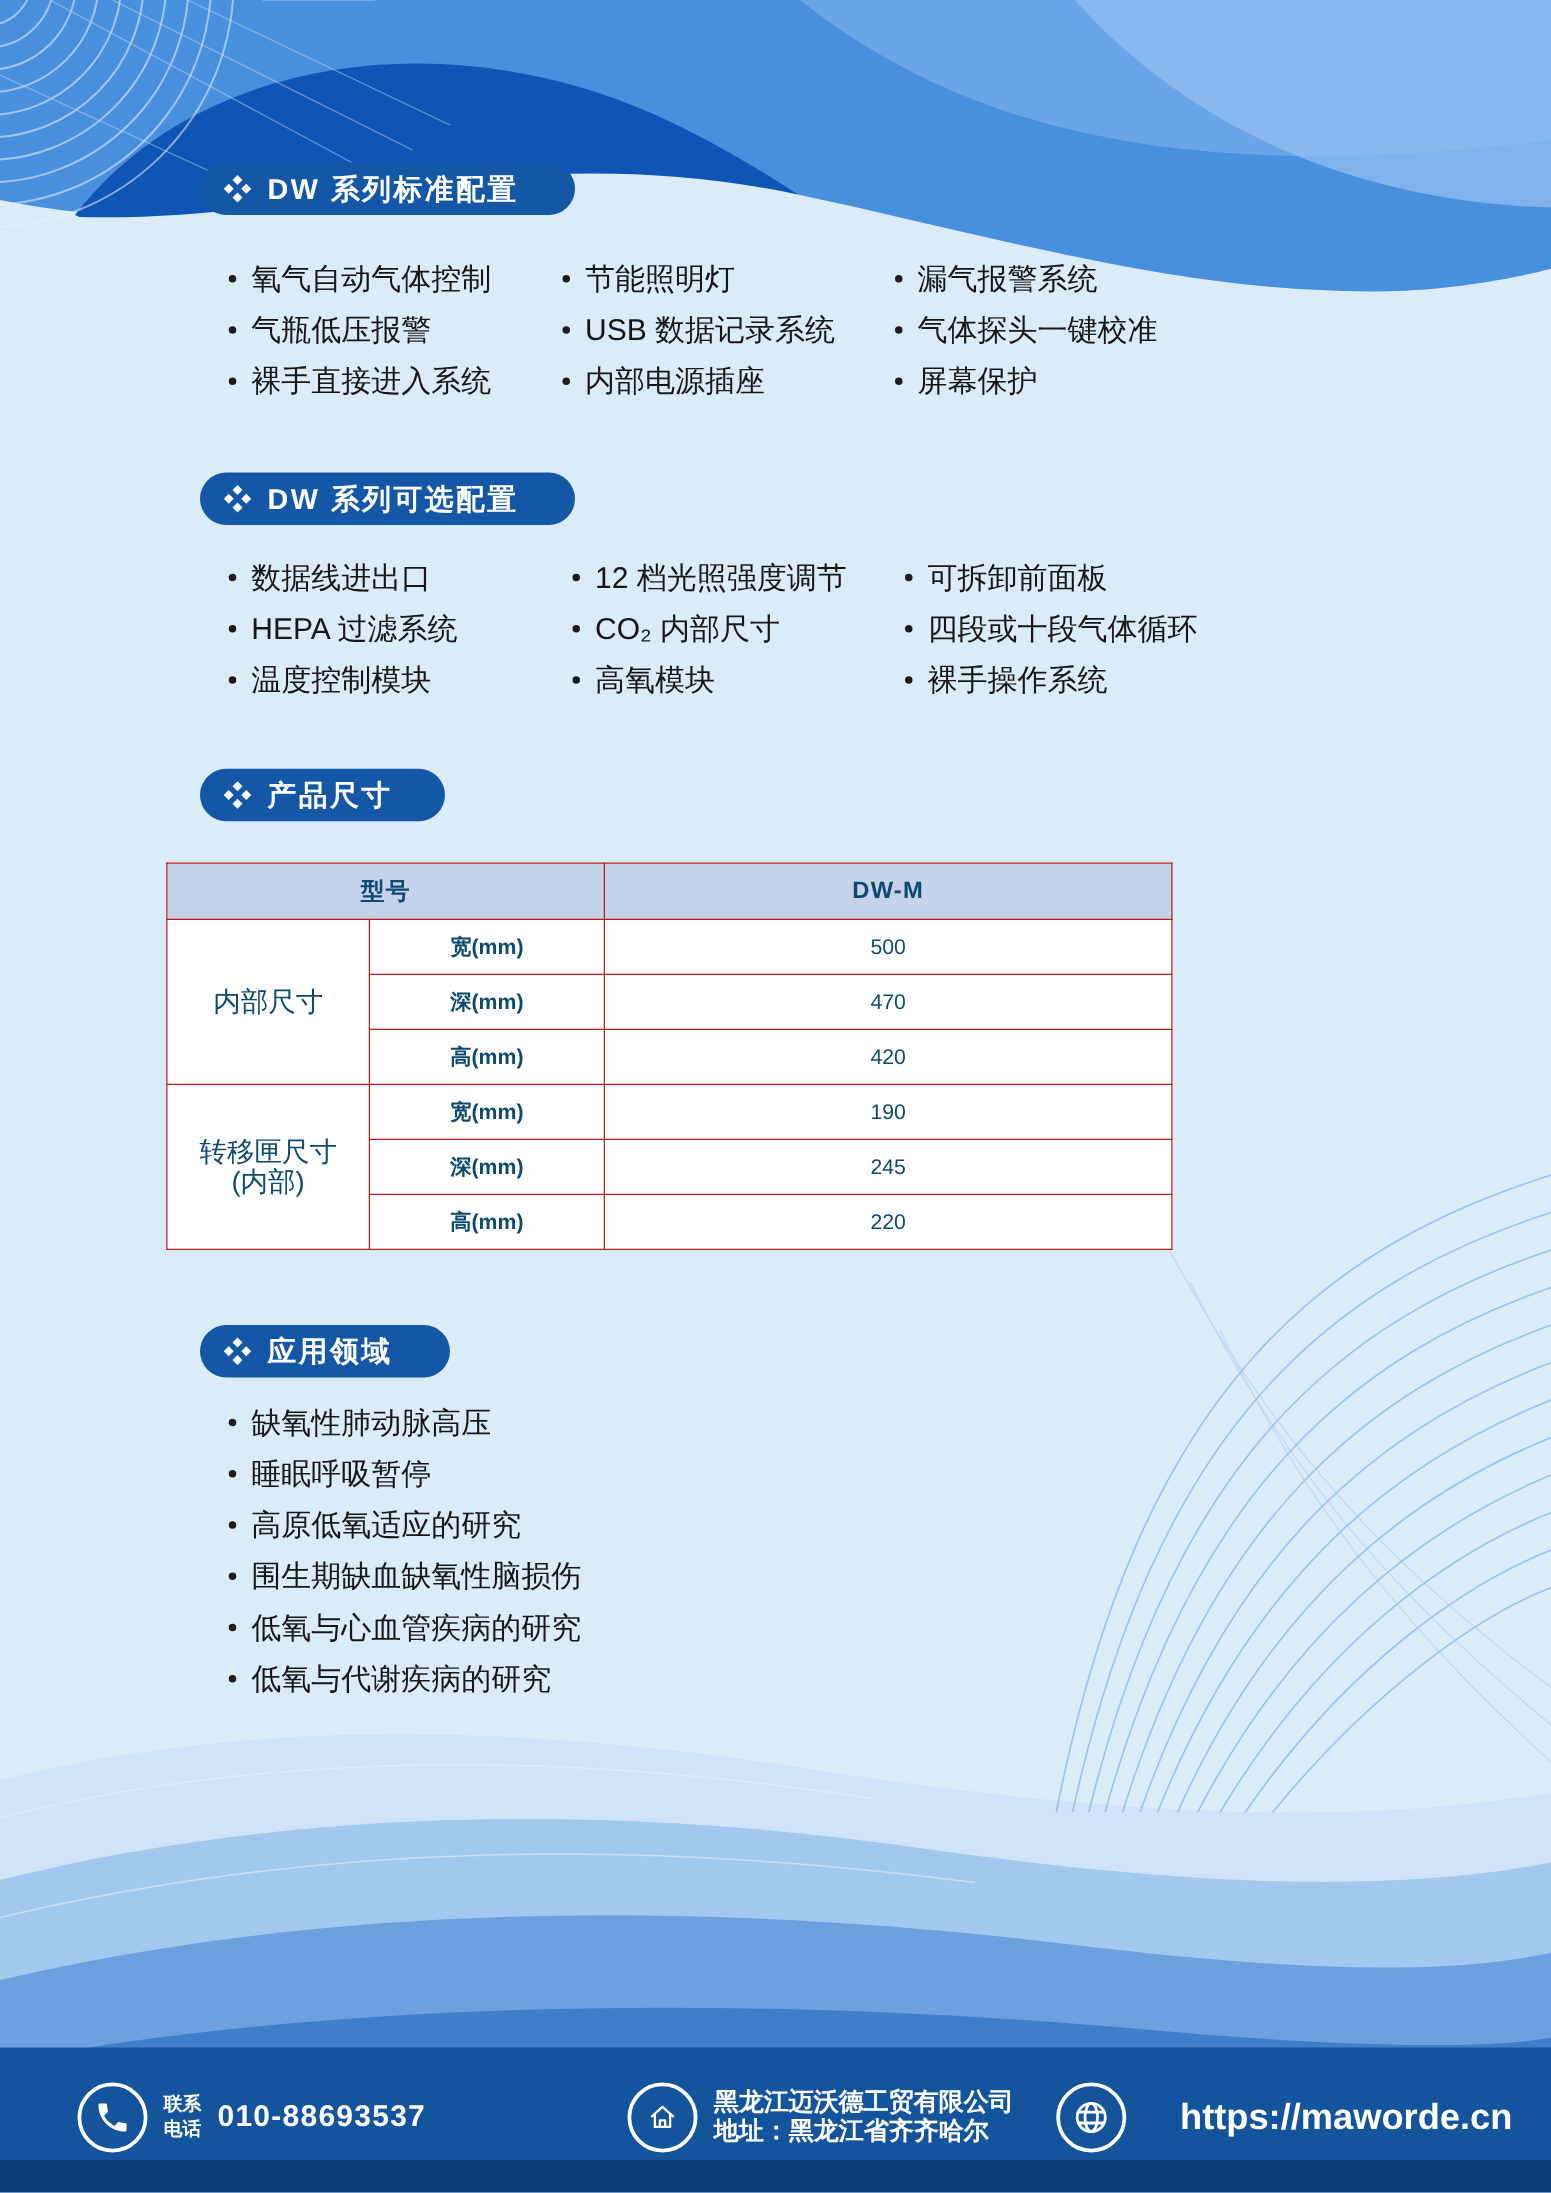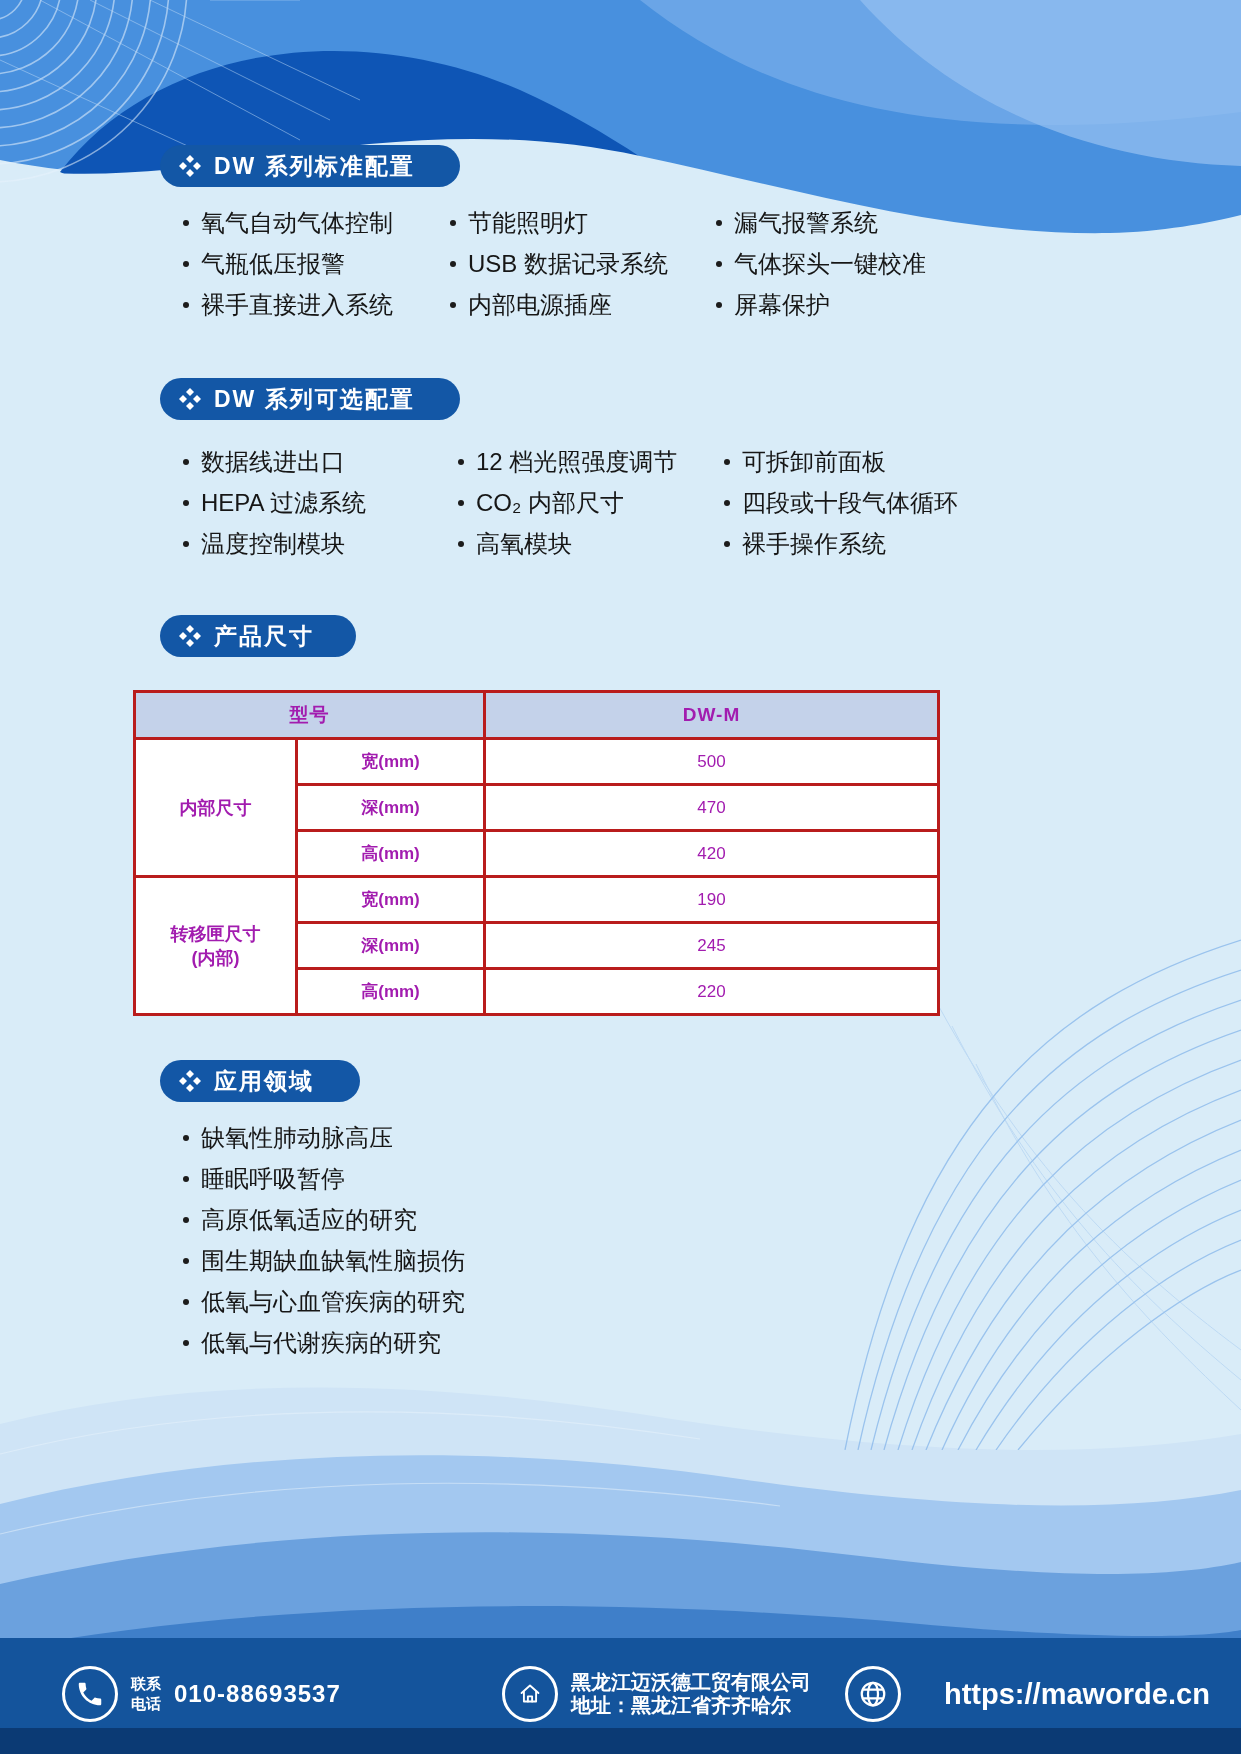--- a/index.html
+++ b/index.html
@@ -17,25 +17,25 @@
   }
   .pill svg{flex:0 0 auto;}
   
   .bullet-col{position:absolute;}
   .bullet-item{display:flex;align-items:center;height:26px;margin-bottom:15px;
     font-size:24px;color:#161616;white-space:nowrap;}
   .dot{width:6px;height:6px;border-radius:50%;background:#1c1c1c;margin-right:12px;flex:0 0 auto;}
   
   table.dims{position:absolute;left:133px;top:690px;width:804px;border-collapse:collapse;
     table-layout:fixed;background:#ffffff;}
-  .dims th,.dims td{border:3px solid #b91c1c;color:#a21caf;text-align:center;
+  .dims th,.dims td{border:1px solid #b91c1c;color:#0c4a6e;text-align:center;
     vertical-align:middle;padding:0;}
   .dims thead th{background:#c4d2ea;height:44px;font-size:19px;font-weight:bold;letter-spacing:1px;}
   .dims tbody td{height:43px;font-size:17px;}
-  .dims td.group{font-weight:bold;font-size:18px;line-height:24px;}
+  .dims td.group{font-weight:normal;font-size:22px;line-height:24px;}
   .dims td.metric{font-weight:bold;}
   
   .footer-band{position:absolute;left:0;top:1638px;width:1241px;height:116px;background:#14549c;}
   .footer-strip{position:absolute;left:0;top:1728px;width:1241px;height:26px;background:#0b3a74;}
   .fgroup{position:absolute;display:flex;align-items:center;gap:13px;color:#ffffff;z-index:5;}
   .circle-icon{width:56px;height:56px;border:3px solid #ffffff;border-radius:50%;
     display:flex;align-items:center;justify-content:center;box-sizing:border-box;flex:0 0 auto;}
   .mini-label{font-size:15px;font-weight:bold;line-height:20px;white-space:nowrap;}
   .phone-number{font-size:24px;font-weight:bold;letter-spacing:1px;white-space:nowrap;}
   .company-text{font-size:20px;font-weight:bold;line-height:23px;white-space:nowrap;}
@@ -98,21 +98,21 @@
     <path d="M481,310 C410,338 316,404 236,520"></path>
     <path d="M481,340 C424,362 338,422 258,520"></path>
   </g>
   <g stroke="#9cc4ee" stroke-width="1" fill="none" opacity="0.45">
     <path d="M481,420 C360,330 260,230 170,60"></path>
     <path d="M481,450 C372,360 276,262 192,96"></path>
     <path d="M481,480 C386,392 294,296 216,134"></path>
   </g>
 </svg>
 
-<div class="pill" style="left:160px;top:145px;width:300px">
+<div class="pill" style="left:160px;top:130px;width:300px">
   <svg width="24" height="24" viewBox="0 0 24 24">
     <g fill="#ffffff">
       <path d="M12 1 L16 5 L12 9 L8 5 Z"></path>
         <path d="M5 8 L9 12 L5 16 L1 12 Z"></path>
       <path d="M19 8 L23 12 L19 16 L15 12 Z"></path>
         <path d="M12 15 L16 19 L12 23 L8 19 Z"></path>
     </g>
   </svg>
   <span>DW 系列标准配置</span>
 </div>

